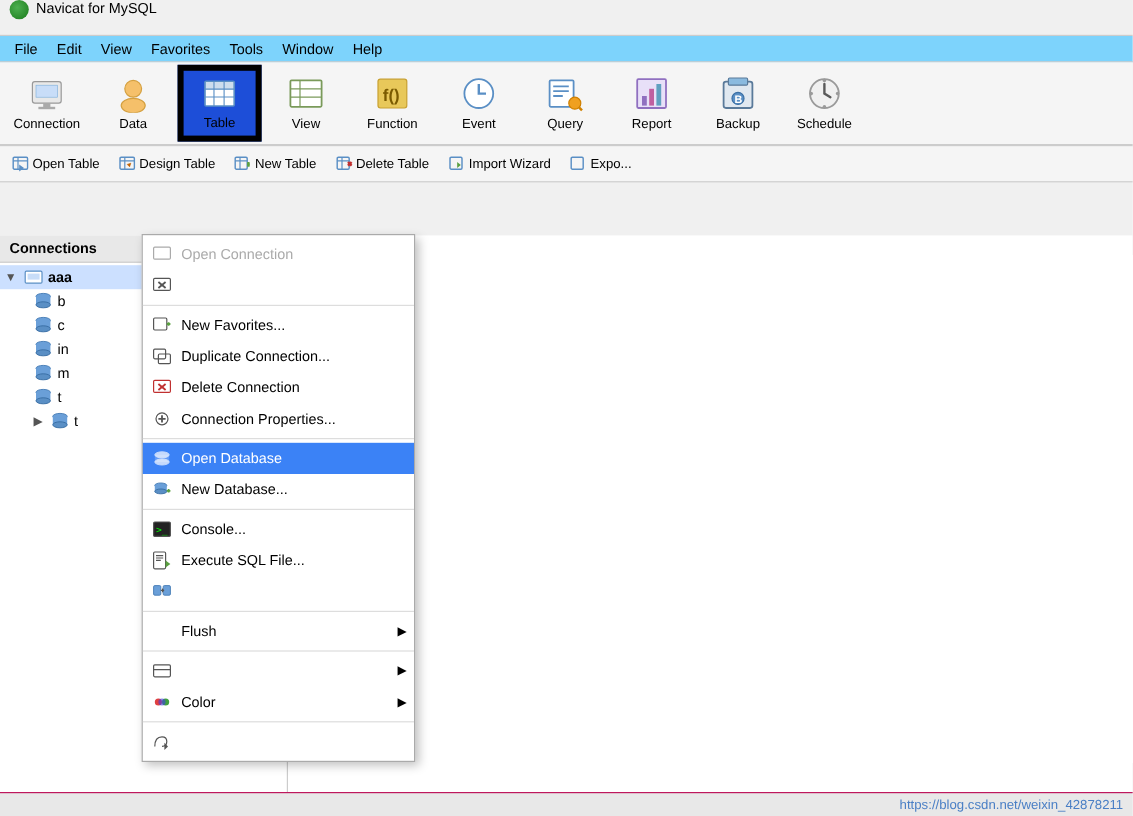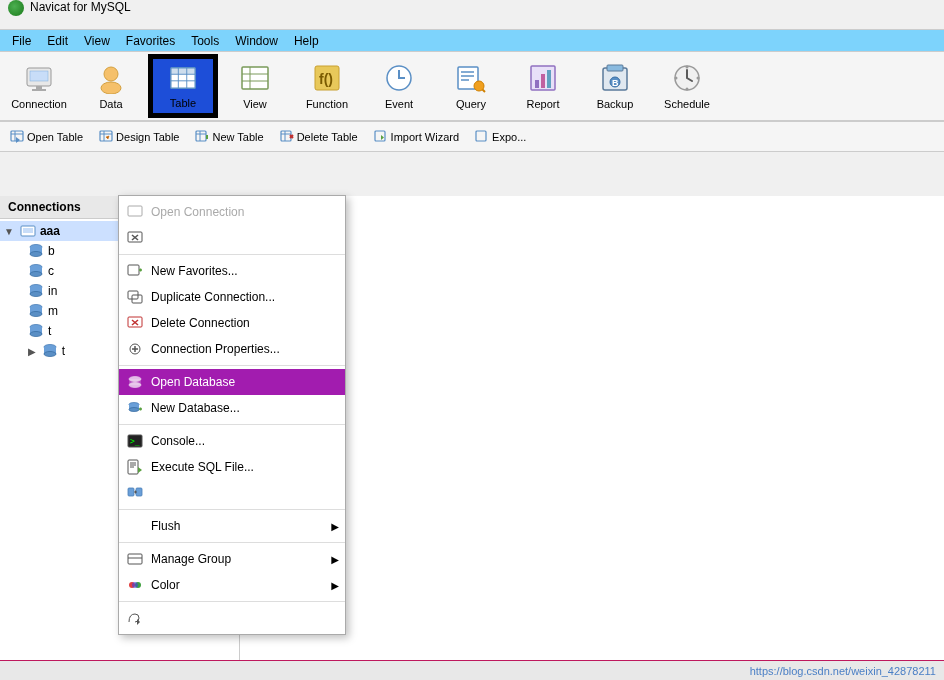--- a/index.html
+++ b/index.html
@@ -146,21 +146,21 @@
     }
     .ctx-item {
       display: flex;
       align-items: center;
       padding: 5px 24px 5px 8px;
       cursor: pointer;
       font-size: 12px;
       gap: 8px;
       position: relative;
     }
-    .ctx-item.highlighted { background: #a21caf; color: #fff; justify-content: center; }
+    .ctx-item.highlighted { background: #3b82f6; color: #fff; justify-content: center; }
     .ctx-separator {
       height: 1px;
       background: #ddd;
       margin: 3px 0;
     }
     .ctx-icon {
       width: 16px;
       height: 16px;
       flex-shrink: 0;
     }
@@ -549,21 +549,20 @@
     <span class="ctx-label">Flush</span>
     <span class="ctx-arrow">▶</span>
   </div>
   <div class="ctx-separator"></div>
 
   <div class="ctx-item">
     <svg class="ctx-icon" viewBox="0 0 16 16">
       <rect x="1" y="3" width="14" height="10" rx="1" fill="none" stroke="#555" stroke-width="1"></rect>
       <line x1="1" y1="7" x2="15" y2="7" stroke="#555" stroke-width="1"></line>
     </svg>
-    <span class="ctx-label">Manage Group</span>
     <span class="ctx-arrow">▶</span>
   </div>
 
   <div class="ctx-item">
     <svg class="ctx-icon" viewBox="0 0 16 16">
       <circle cx="5" cy="8" r="3" fill="#e04040"></circle>
       <circle cx="11" cy="8" r="3" fill="#40a040"></circle>
       <circle cx="8" cy="8" r="3" fill="#4040e0" opacity="0.6"></circle>
     </svg>
     <span class="ctx-label">Color</span>

